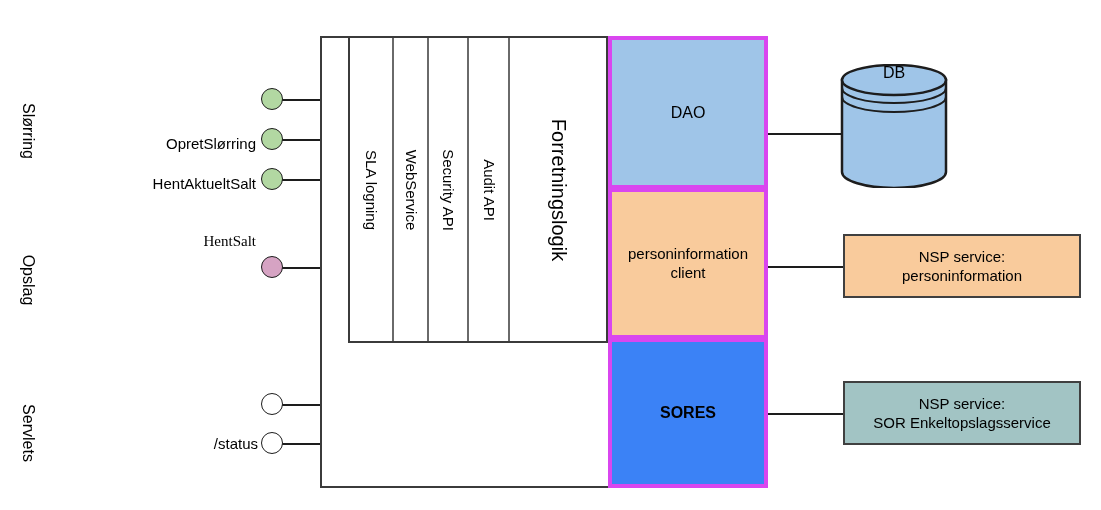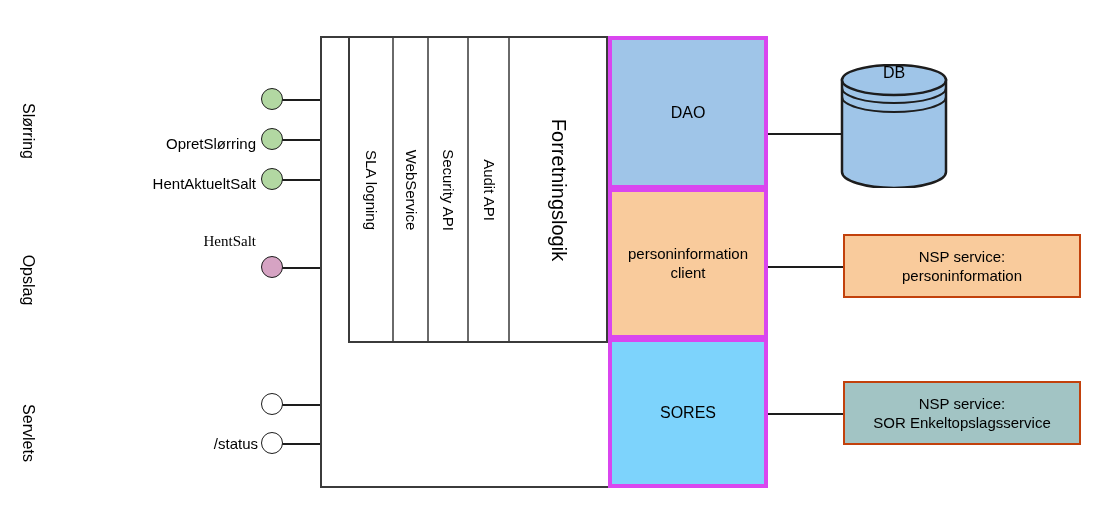--- a/index.html
+++ b/index.html
@@ -121,27 +121,27 @@
     display: flex;
     align-items: center;
     justify-content: center;
     text-align: center;
     font-size: 16px;
     color: #000;
     line-height: 1.25;
   }
   #cell-dao   { top: 36px;  height: 153px; background: #9fc5e8; }
   #cell-pinfo { top: 188px; height: 151px; background: #f9cb9c; font-size: 15px; }
-  #cell-sores { top: 338px; height: 150px; background: #7dd3fc; }
+  #cell-sores { top: 338px; height: 150px; background: #3b82f6; font-weight: bold; }
 
   
   .ext-box {
     position: absolute;
     box-sizing: border-box;
-    border: 2px solid #c2410c;
+    border: 2px solid #404040;
     display: flex;
     align-items: center;
     justify-content: center;
     text-align: center;
     font-size: 15px;
     line-height: 1.3;
     color: #000;
   }
   #nsp-person { left: 843px; top: 234px; width: 238px; height: 64px; background: #f9cb9c; }
   #nsp-sor    { left: 843px; top: 381px; width: 238px; height: 64px; background: #a2c4c4; }

